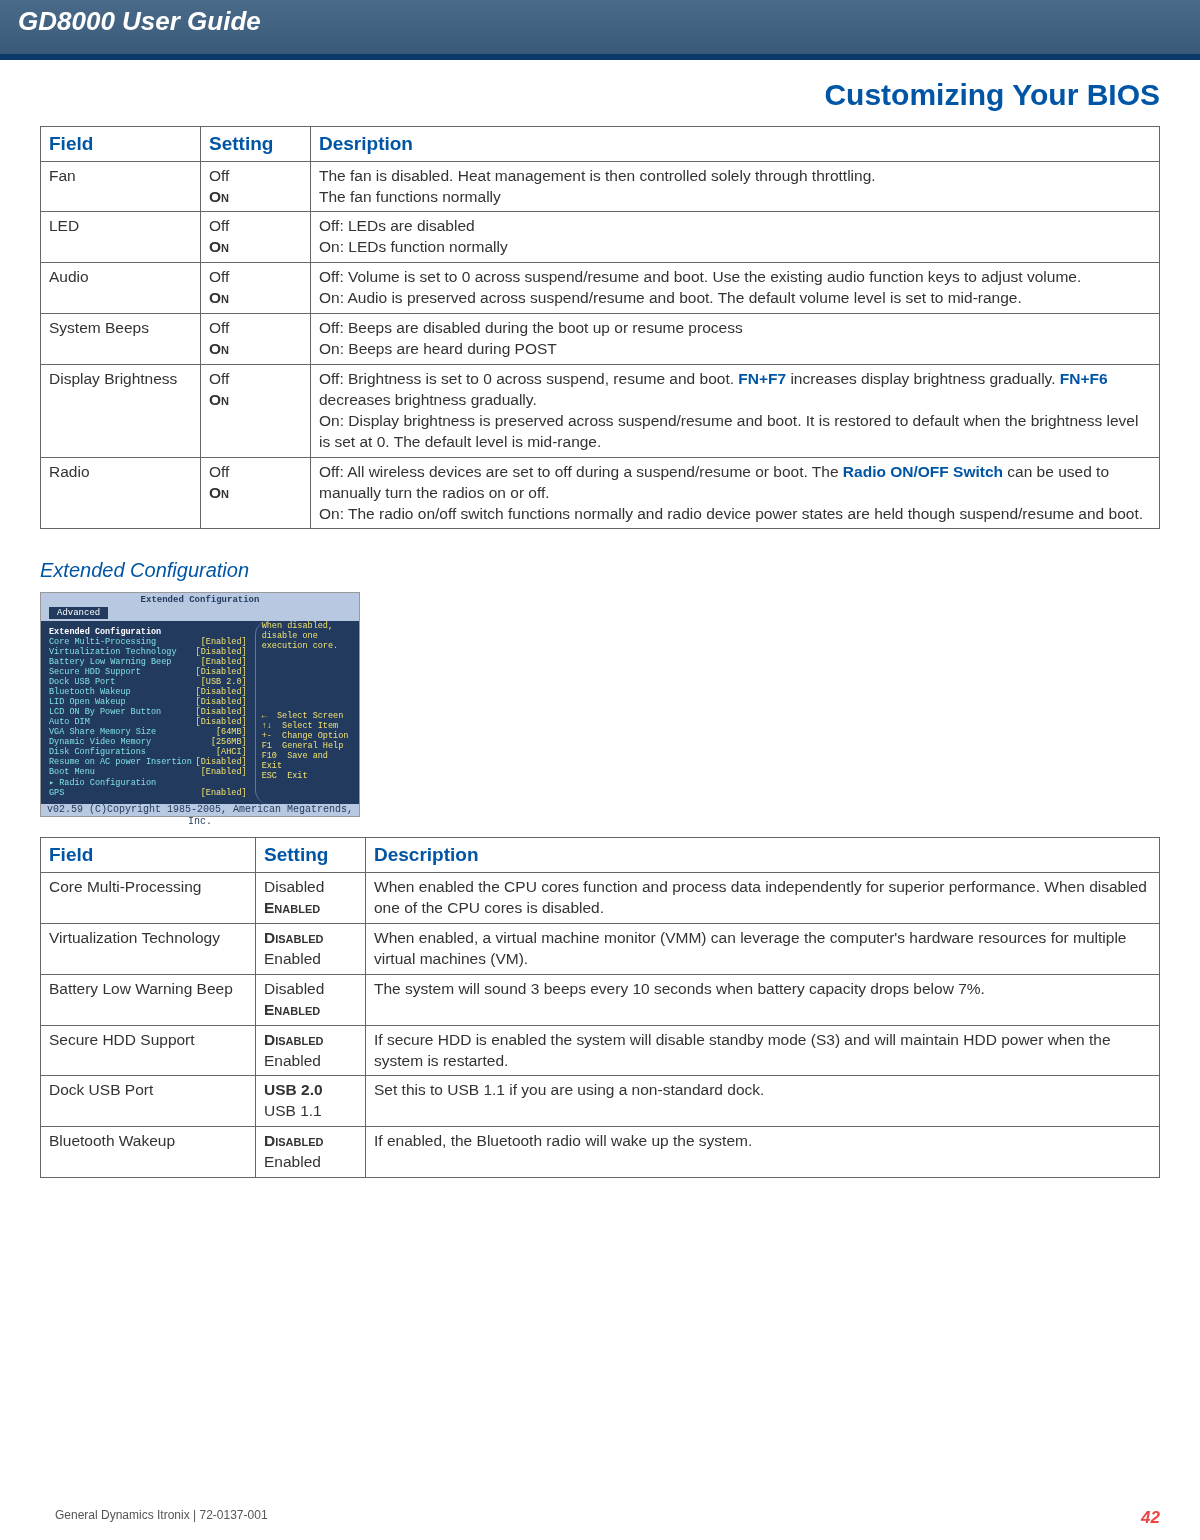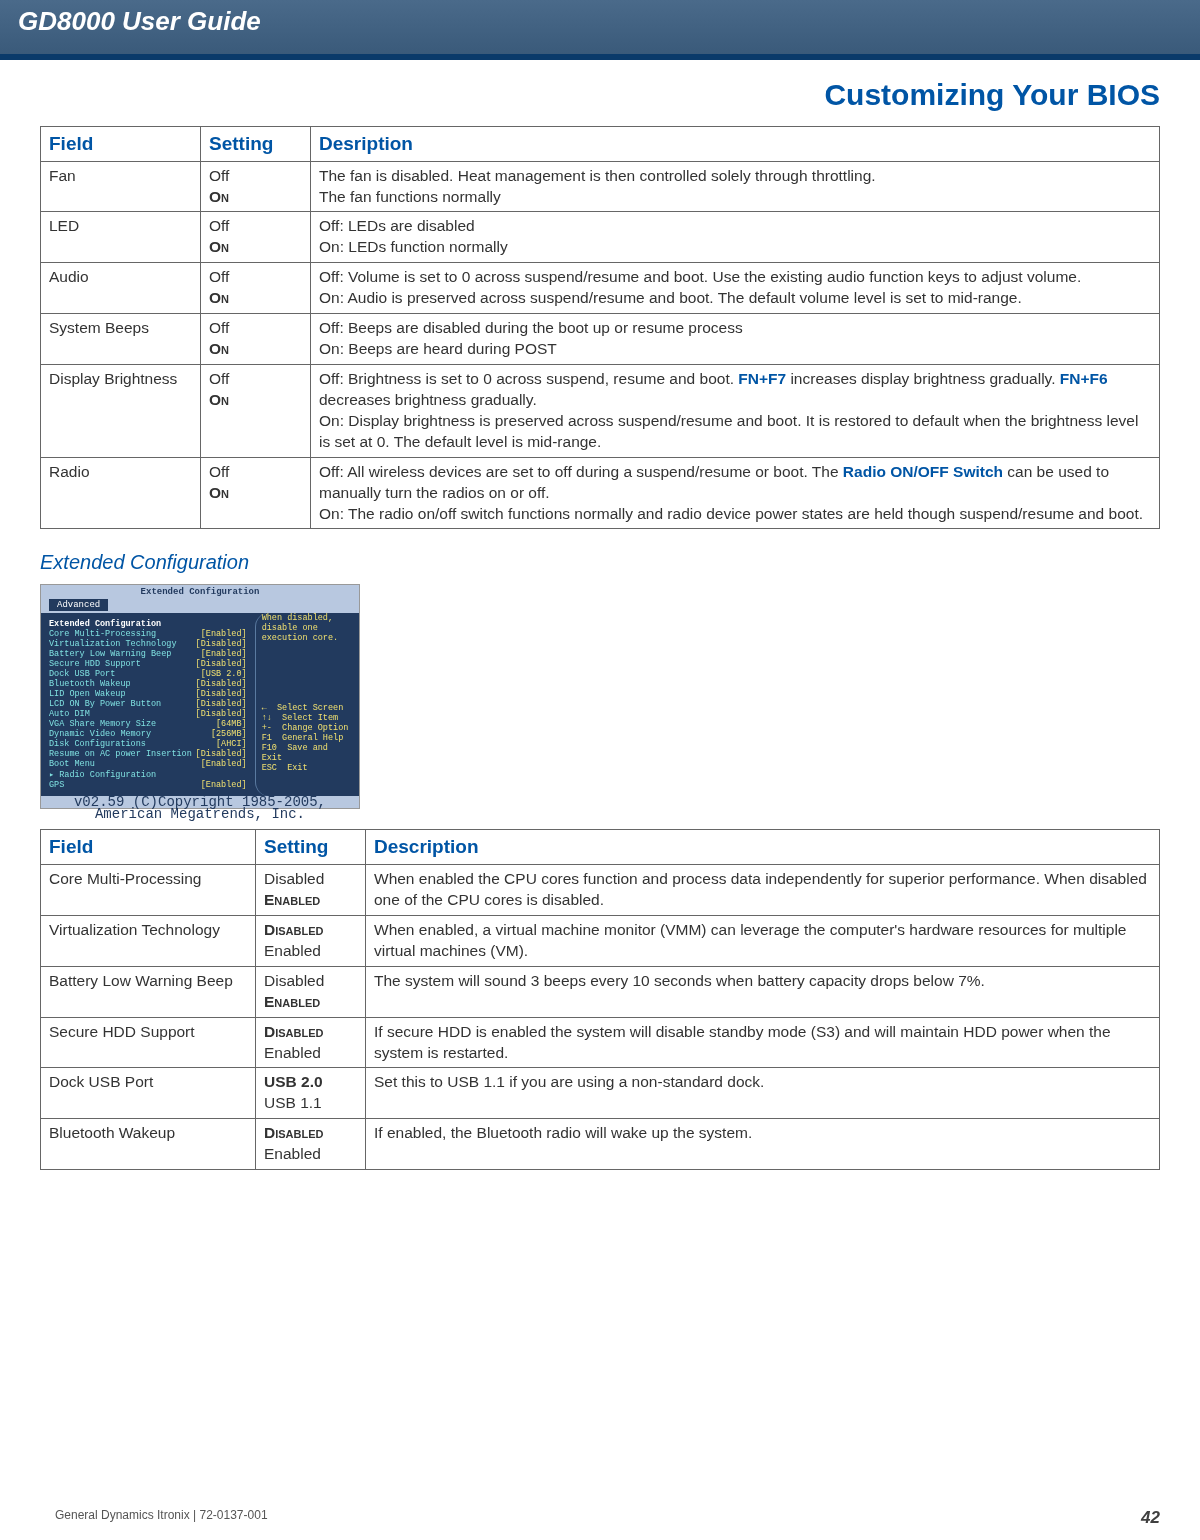--- a/index.html
+++ b/index.html
@@ -28,21 +28,21 @@
     color: #0055a5;
     font-weight: bold;
     font-size: 30px;
     text-align: right;
     margin: 18px 40px 14px 0;
   }
   .content { padding: 0 40px; }
   table.fields {
     width: 100%;
     border-collapse: collapse;
-    margin-bottom: 22px;
+    margin-bottom: 30px;
   }
   table.fields th, table.fields td {
     border: 1px solid #666;
     padding: 4px 8px;
     vertical-align: top;
     font-size: 15.5px;
     line-height: 1.35;
     text-align: left;
   }
   table.fields th {
@@ -75,32 +75,32 @@
   .bios-tab { background:#b8c8e0; height:14px; }
   .bios-tab span { display:inline-block; background:#223a5e; color:#fff; padding:1px 8px; margin-left:8px; font-size:9px;}
   .bios-body { display:flex; background:#223a5e; }
   .bios-left { width:215px; padding:6px 8px; }
   .bios-right { width:105px; padding:0 6px; border-left:1px solid #5a7aa0;border-radius:14px; }
   .bios-left .hl { color:#fff; font-weight:bold; }
   .bios-left .row { display:flex; justify-content:space-between; white-space:nowrap;}
   .bios-left .cy { color:#7fe0e0; }
   .bios-left .yl { color:#f0e070; }
   .bios-right .yl { color:#f0e070; }
-  .bios-foot { background:#b8c8e0; height:12px; text-align:center; color:#223a5e; font-size:14px; line-height:12px;}
+  .bios-foot { background:#b8c8e0; height:12px; text-align:center; color:#223a5e; font-size:10px; line-height:12px;}
   .footer {
     position: absolute;
     bottom: 12px;
     left: 55px;
     right: 40px;
     display: flex;
     justify-content: space-between;
     font-size: 12px;
     color: #555;
   }
-  .footer .pg { font-weight: bold; font-style: italic; font-size: 17px; color:#404040;}
+  .footer .pg { font-weight: bold; font-style: italic; font-size: 17px; color:#ef4444;}
 </style>
 </head>
 <body>
 
 <div class="header-bar">
   <div class="header-title">GD8000 User Guide</div>
 </div>
 <div class="thin-blue"></div>
 
 <div class="section-title">Customizing Your BIOS</div>

